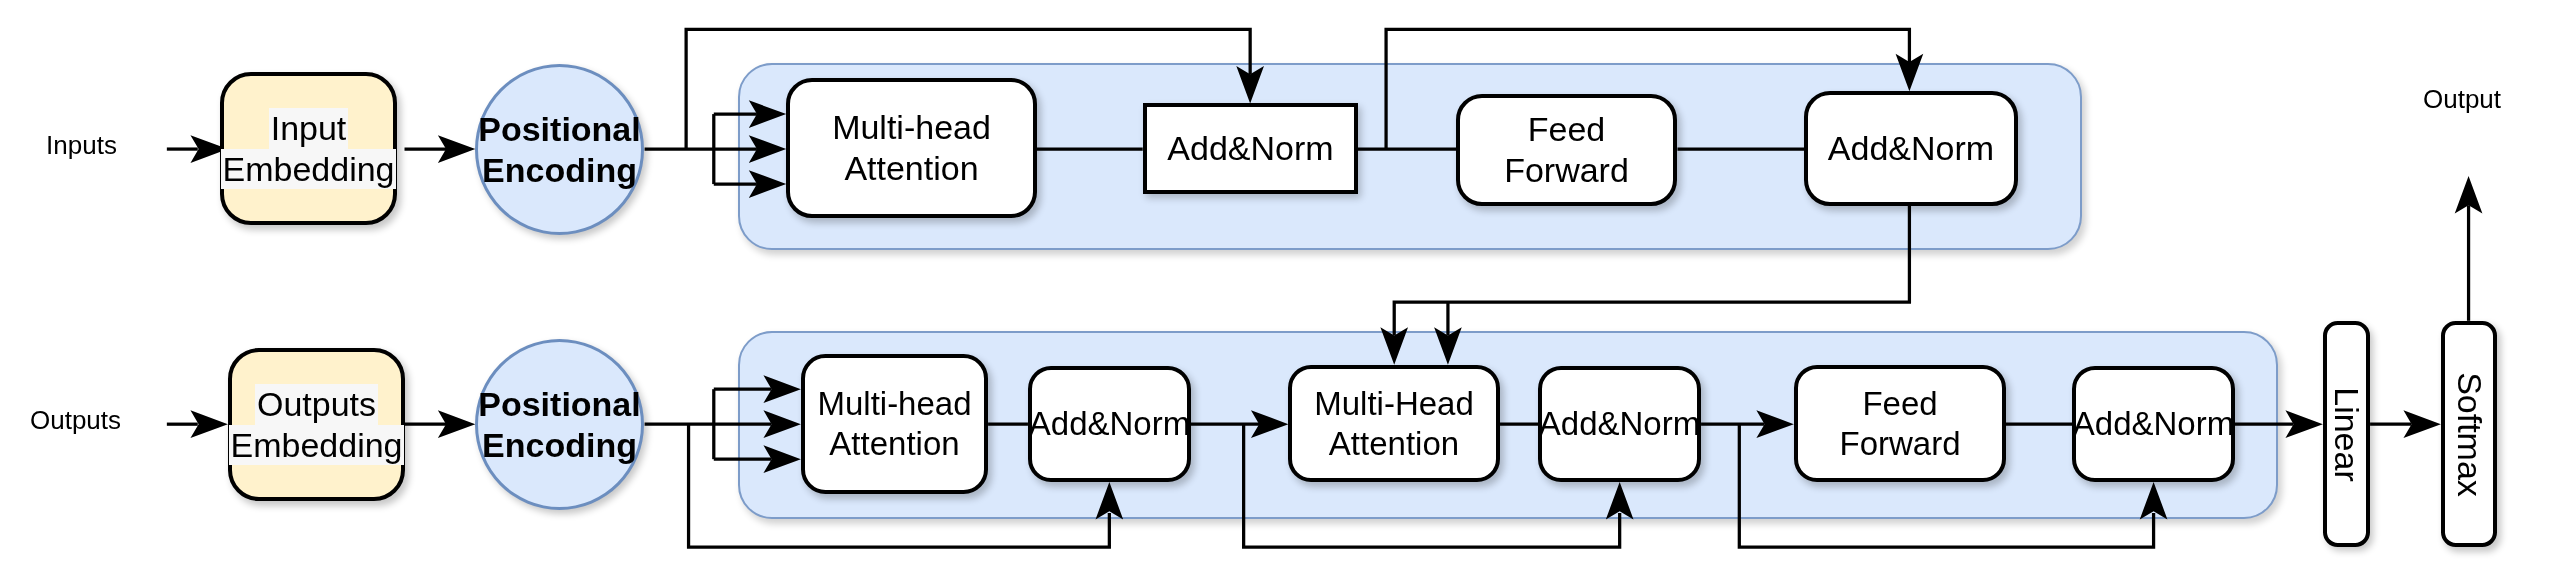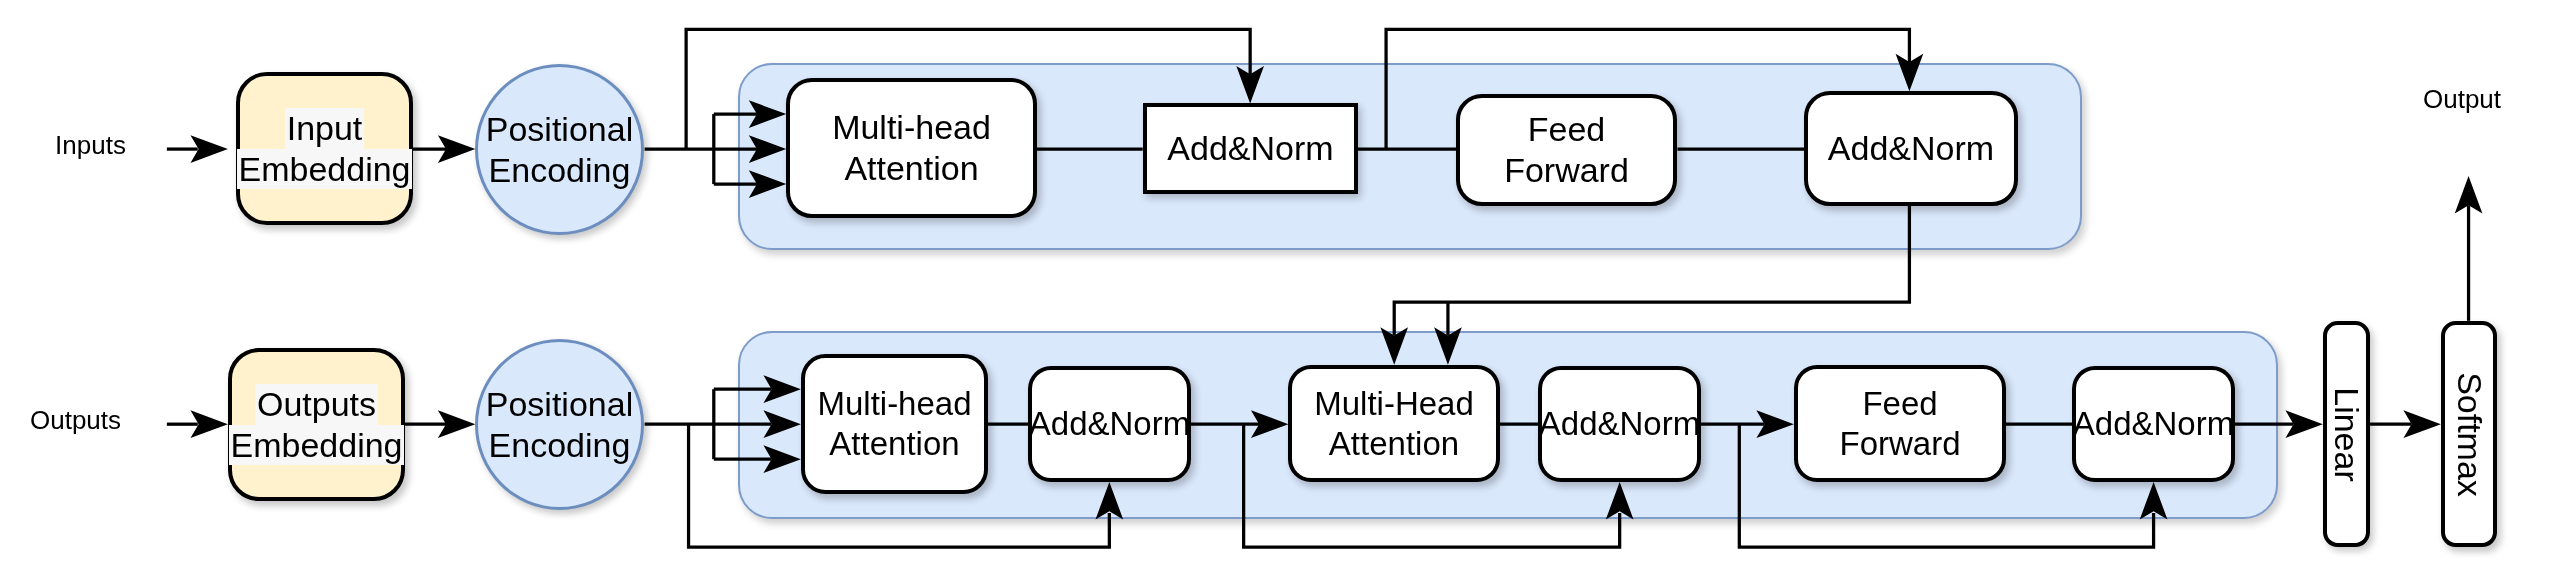--- a/index.html
+++ b/index.html
@@ -19,21 +19,21 @@
              border:2.4px solid var(--container_stroke);border-radius:34px;
              box-shadow:3.3px 4.1px 7.3px rgba(0,0,0,0.18);}
   .node{position:absolute;z-index:3;background:var(--node_fill);
         border:4.1px solid var(--node_stroke);display:flex;flex-direction:column;
         align-items:center;justify-content:center;box-sizing:border-box;
         box-shadow:3.3px 4.1px 7.3px rgba(0,0,0,0.22);}
   .node .ln{font-size:34px;line-height:1.2;text-align:center;white-space:nowrap;}
   .emb{background:var(--embedding_fill);border:4.1px solid var(--embedding_stroke);border-radius:31px;}
   .emb .ln{background:var(--label_highlight);padding:0 1.6px;}
   .ellipse{background:var(--positional_fill);border:3.3px solid var(--positional_stroke);
-           border-radius:50%;}
+           border-radius:50%;font-weight:bold;}
   .tall{border-radius:14.7px;}
   .vtext{transform:rotate(90deg);white-space:nowrap;font-size:34px;}
   .outer-label{position:absolute;z-index:4;font-size:26px;line-height:1.25;
                text-align:center;white-space:nowrap;}
 </style>
 </head>
 <body>
 
 <div class="stage">
 
@@ -93,31 +93,31 @@
     <polygon points="2646,592 2629,638 2646,628 2663,638"></polygon>
     <path d="M2464,521 H2546"></path>
     <path d="M2746,521 H2818"></path>
     <polygon points="2854,521 2808,504 2818,521 2808,538"></polygon>
     <path d="M2912,521 H2963"></path>
     <polygon points="2999,521 2953,504 2963,521 2953,538"></polygon>
     <path d="M3033,394 V252"></path>
     <polygon points="3033,216 3016,262 3033,252 3050,262"></polygon>
   </svg>
 
-  <div class="outer-label" style="left:15px;top:129px;width:151px;height:41px;">
+  <div class="outer-label" style="left:6px;top:129px;width:151px;height:41px;">
     <span>Inputs</span>
   </div>
   <div class="outer-label" style="left:0px;top:404px;width:151px;height:41px;">
     <span>Outputs</span>
   </div>
   <div class="outer-label" style="left:2348px;top:83px;width:228px;">
     <div>Output</div>
   </div>
 
-  <div class="node emb" style="left:236px;top:72px;width:177px;height:153px;">
+  <div class="node emb" style="left:220px;top:72px;width:177px;height:153px;">
     <div class="ln">Input</div>
     <div class="ln">Embedding</div>
   </div>
   <div class="node emb" style="left:228px;top:348px;width:177px;height:153px;">
     <div class="ln">Outputs</div>
     <div class="ln">Embedding</div>
   </div>
 
   <div class="node ellipse" style="left:475px;top:64px;width:169px;height:171px;border-width:3.3px;">
     <div class="ln">Positional</div>

